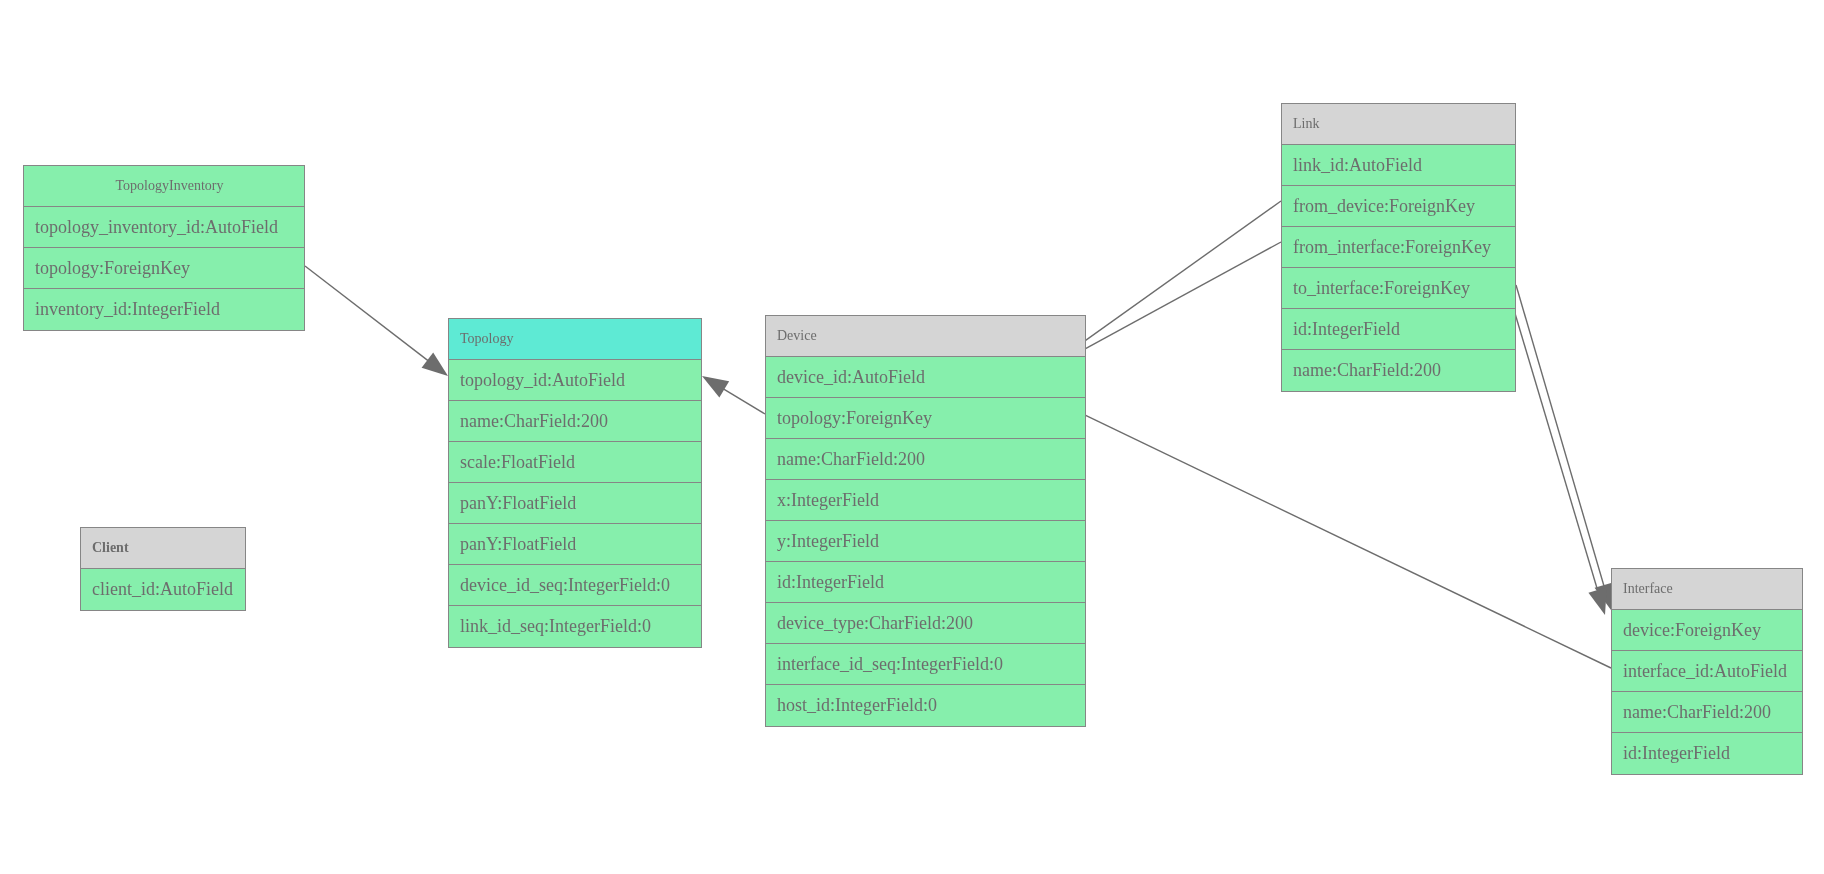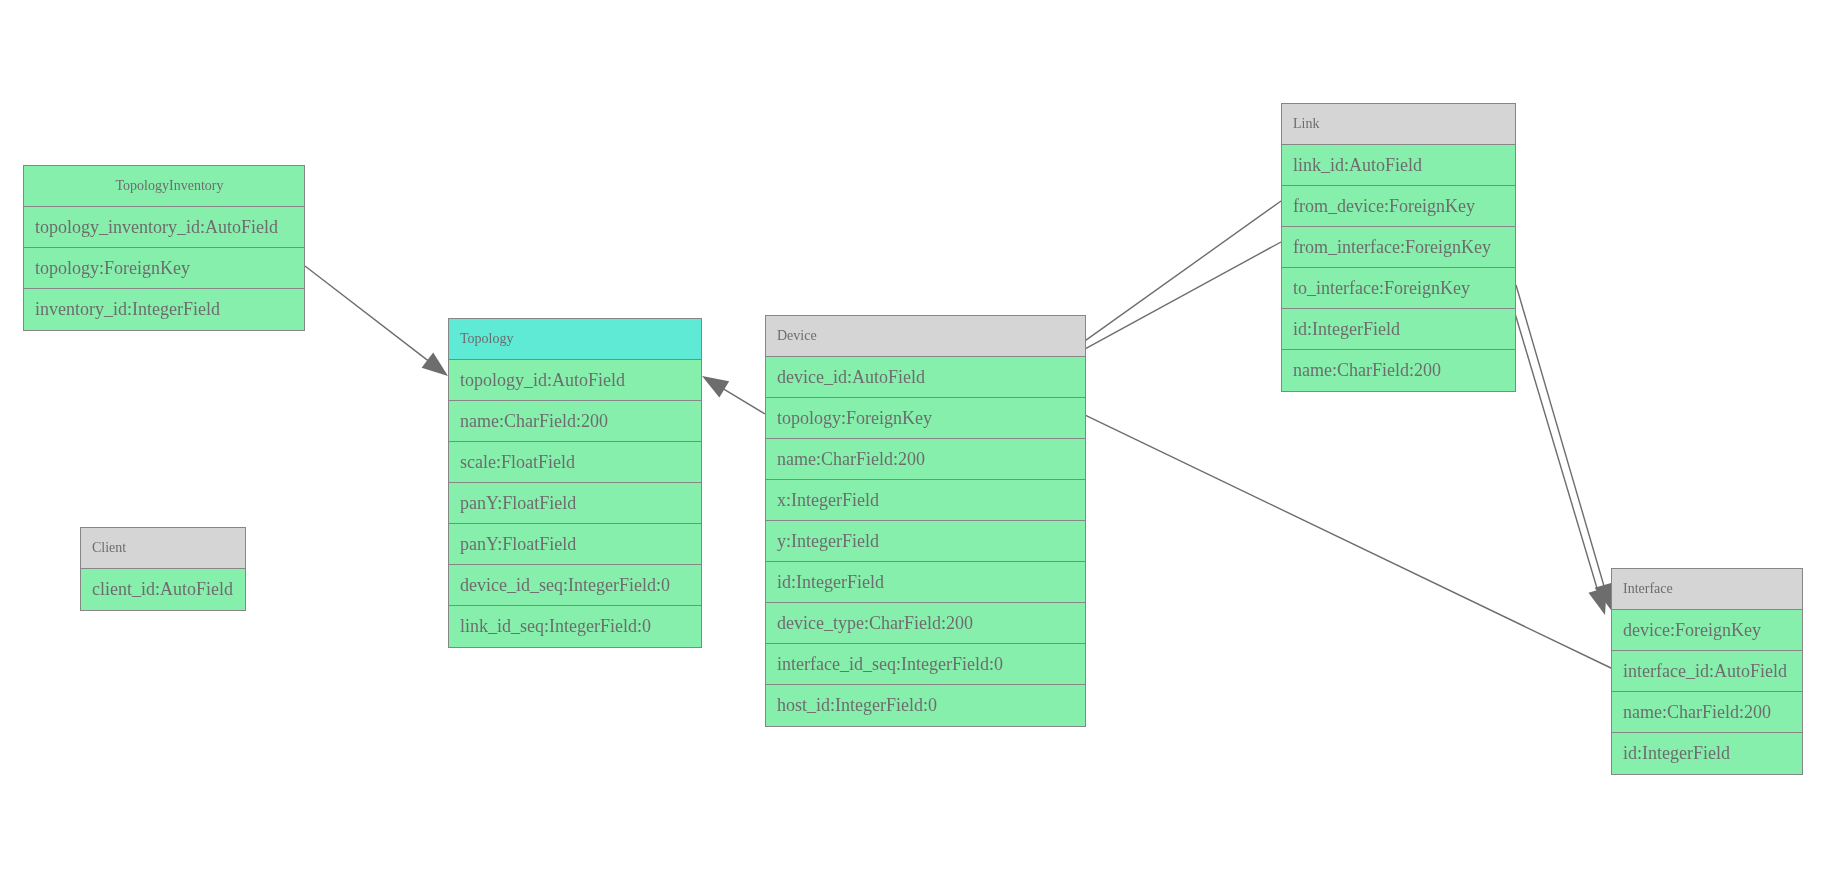--- a/index.html
+++ b/index.html
@@ -108,21 +108,21 @@
         <div class="entity-header" style="background: #5eead4; color: rgb(109, 109, 109); border-bottom-color: rgb(134, 134, 134);">Topology</div>
         <div class="entity-field" style="color: rgb(109, 109, 109); border-bottom-color: rgb(134, 134, 134);">topology_id:AutoField</div>
         <div class="entity-field" style="color: rgb(109, 109, 109); border-bottom-color: rgb(134, 134, 134);">name:CharField:200</div>
         <div class="entity-field" style="color: rgb(109, 109, 109); border-bottom-color: rgb(134, 134, 134);">scale:FloatField</div>
         <div class="entity-field" style="color: rgb(109, 109, 109); border-bottom-color: rgb(134, 134, 134);">panY:FloatField</div>
         <div class="entity-field" style="color: rgb(109, 109, 109); border-bottom-color: rgb(134, 134, 134);">panY:FloatField</div>
         <div class="entity-field" style="color: rgb(109, 109, 109); border-bottom-color: rgb(134, 134, 134);">device_id_seq:IntegerField:0</div>
         <div class="entity-field last" style="color: rgb(109, 109, 109); border-bottom-color: rgb(134, 134, 134);">link_id_seq:IntegerField:0</div>
       </div>
       <div class="entity" style="left: 80px; top: 527px; width: 166px; border-color: rgb(134, 134, 134);">
-        <div class="entity-header" style="background: rgb(213, 213, 213); color: rgb(109, 109, 109); border-bottom-color: rgb(134, 134, 134);">Client</div>
+        <div class="entity-header" style="background: rgb(213, 213, 213); color: rgb(109, 109, 109); border-bottom-color: rgb(134, 134, 134); font-weight: bold;">Client</div>
         <div class="entity-field last" style="color: rgb(109, 109, 109); border-bottom-color: rgb(134, 134, 134);">client_id:AutoField</div>
       </div>
       <div class="entity" style="left: 765px; top: 315px; width: 321px; border-color: rgb(134, 134, 134);">
         <div class="entity-header" style="background: rgb(213, 213, 213); color: rgb(109, 109, 109); border-bottom-color: rgb(134, 134, 134);">Device</div>
         <div class="entity-field" style="color: rgb(109, 109, 109); border-bottom-color: rgb(134, 134, 134);">device_id:AutoField</div>
         <div class="entity-field" style="color: rgb(109, 109, 109); border-bottom-color: rgb(134, 134, 134);">topology:ForeignKey</div>
         <div class="entity-field" style="color: rgb(109, 109, 109); border-bottom-color: rgb(134, 134, 134);">name:CharField:200</div>
         <div class="entity-field" style="color: rgb(109, 109, 109); border-bottom-color: rgb(134, 134, 134);">x:IntegerField</div>
         <div class="entity-field" style="color: rgb(109, 109, 109); border-bottom-color: rgb(134, 134, 134);">y:IntegerField</div>
         <div class="entity-field" style="color: rgb(109, 109, 109); border-bottom-color: rgb(134, 134, 134);">id:IntegerField</div>

